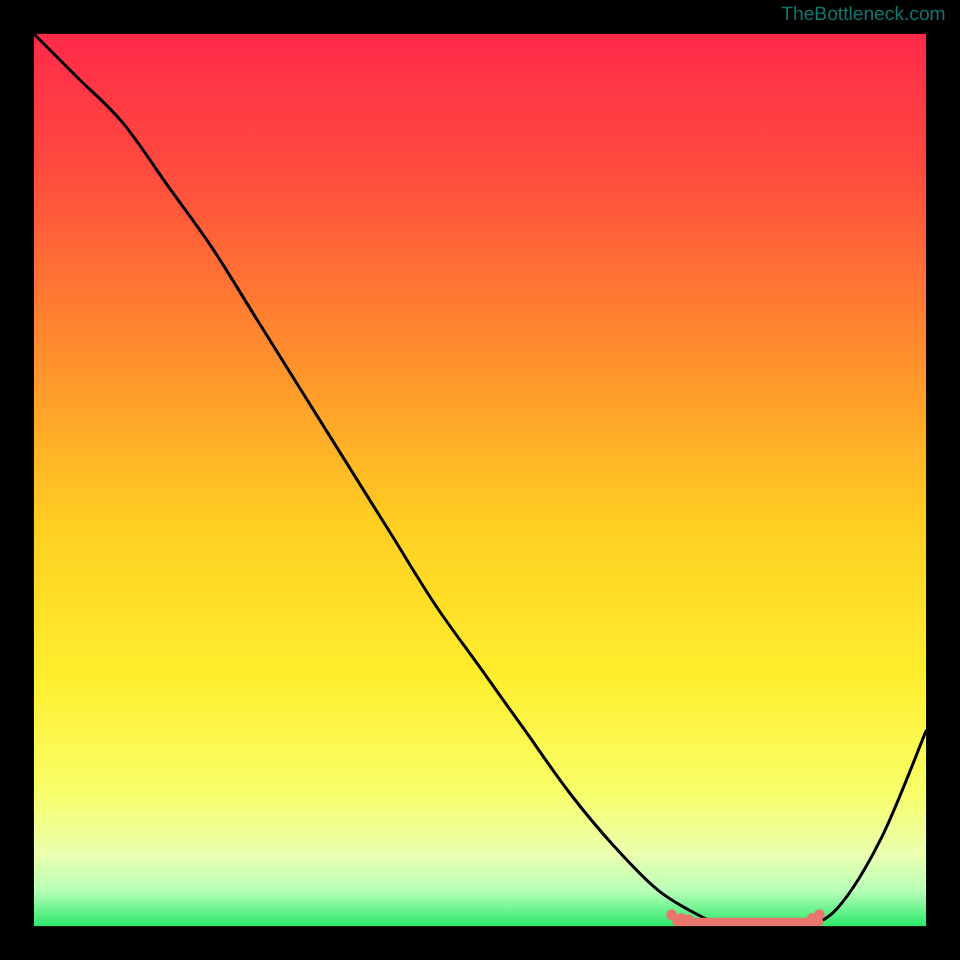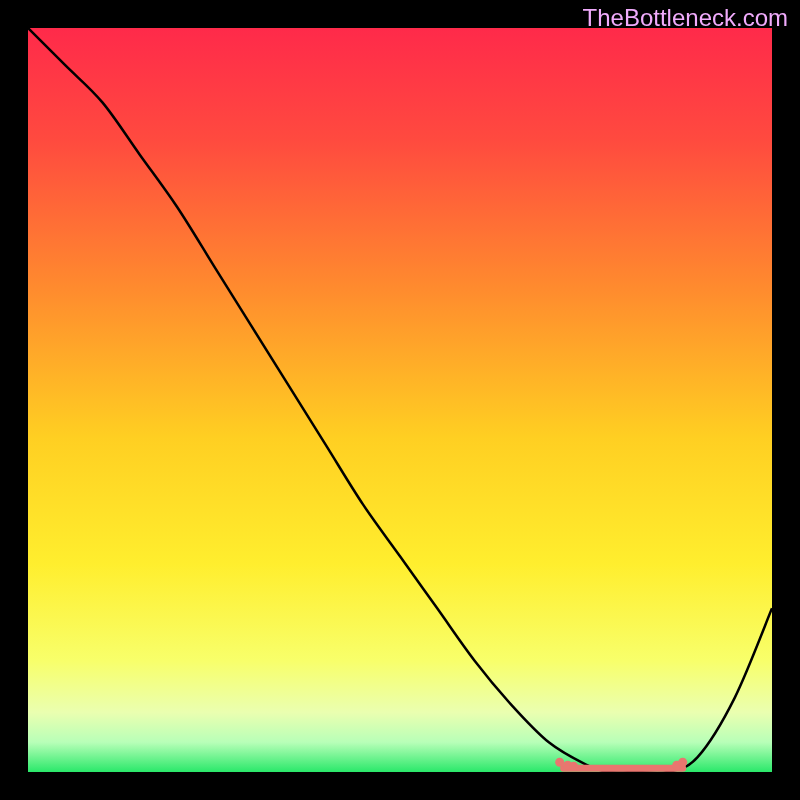--- a/index.html
+++ b/index.html
@@ -7,22 +7,22 @@
     width: 800px;
     height: 800px;
     background: #000;
     position: relative;
     font-family: Arial, sans-serif;
   }
   .watermark {
     position: absolute;
     top: 4px;
     right: 12px;
-    color: #f0abfc;
-    font-size: 24px;
+    color: #0f766e;
+    font-size: 16px;
     font-weight: 500;
     z-index: 10;
   }
   .plot-area {
     position: absolute;
     left: 28px;
     top: 28px;
     width: 744px;
     height: 744px;
     overflow: hidden;

